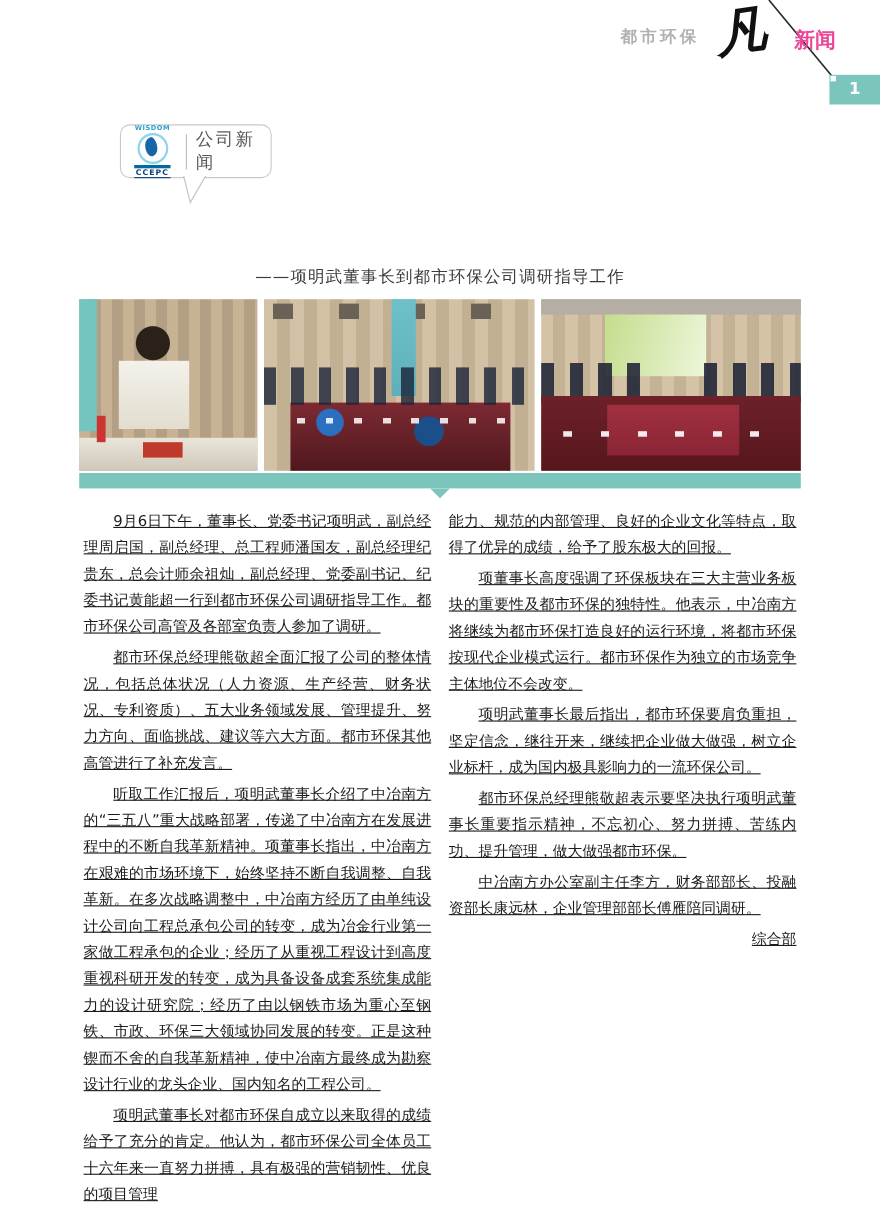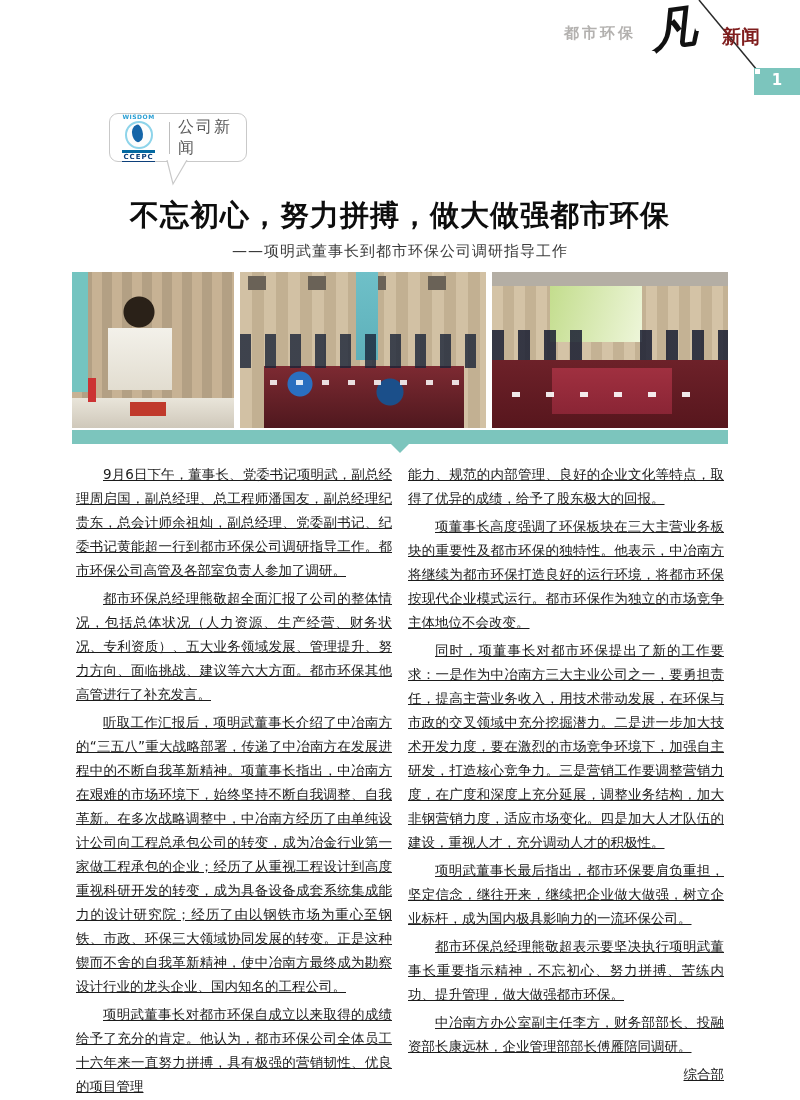--- a/index.html
+++ b/index.html
@@ -6,21 +6,21 @@
   .page{position:relative;width:800px;height:1100px;background:#ffffff;overflow:hidden;
         font-family:"DejaVu Sans","Liberation Sans",sans-serif;color:#1b1b1b;}
 
   
   .mag-title{position:absolute;left:564px;top:24px;font-size:15px;letter-spacing:3px;
              color:#b3b1af;font-weight:bold;}
   .calligraphy{position:absolute;left:650px;top:6px;font-size:46px;line-height:1;
                font-family:"DejaVu Serif","Liberation Serif",serif;font-style:italic;
                font-weight:bold;color:#111;transform:rotate(-8deg);}
   .diag-svg{position:absolute;left:690px;top:0;}
-  .section-label{position:absolute;left:722px;top:24px;font-size:19px;font-weight:bold;color:#7f1d1d;}
+  .section-label{position:absolute;left:722px;top:24px;font-size:19px;font-weight:bold;color:#ec4899;}
   .page-num-box{position:absolute;left:754px;top:68px;width:46px;height:27px;background:#7cc5bd;}
   .page-num-box .notch{position:absolute;left:1px;top:1px;width:5px;height:5px;background:#ffffff;}
   .page-num{position:absolute;left:0;top:3px;width:100%;text-align:center;color:#ffffff;
             font-weight:bold;font-size:15px;}
 
   
   .badge{position:absolute;left:109px;top:113px;width:136px;height:47px;background:#fff;
          border:1px solid #c9c9c9;border-radius:9px;display:flex;align-items:center;}
   .badge-logo{width:52px;display:flex;flex-direction:column;align-items:center;justify-content:center;
               padding-left:4px;}
@@ -114,41 +114,39 @@
       <div class="logo-bottom">CCEPC</div>
     </div>
     <div class="badge-divider"></div>
     <div class="badge-label">公司新闻</div>
     <svg class="badge-tail" width="24" height="26">
       <path d="M1,0 L21,0 L7,24 Z" fill="#ffffff" stroke="none"></path>
       <path d="M1,0 L7,24 L21,0" fill="none" stroke="#c9c9c9" stroke-width="1.2"></path>
     </svg>
   </div>
 
-  <div class="title">不忘初心，努力拼搏，做大做强都市环保</div>
   <div class="subtitle">——项明武董事长到都市环保公司调研指导工作</div>
 
   <div class="photos">
     <div class="photo photo-1"></div>
     <div class="photo photo-2"></div>
     <div class="photo photo-3"></div>
   </div>
 
   <div class="separator"></div>
 
   <div class="col col-left">
     <p>9月6日下午，董事长、党委书记项明武，副总经理周启国，副总经理、总工程师潘国友，副总经理纪贵东，总会计师余祖灿，副总经理、党委副书记、纪委书记黄能超一行到都市环保公司调研指导工作。都市环保公司高管及各部室负责人参加了调研。</p>
     <p>都市环保总经理熊敬超全面汇报了公司的整体情况，包括总体状况（人力资源、生产经营、财务状况、专利资质）、五大业务领域发展、管理提升、努力方向、面临挑战、建议等六大方面。都市环保其他高管进行了补充发言。</p>
     <p>听取工作汇报后，项明武董事长介绍了中冶南方的“三五八”重大战略部署，传递了中冶南方在发展进程中的不断自我革新精神。项董事长指出，中冶南方在艰难的市场环境下，始终坚持不断自我调整、自我革新。在多次战略调整中，中冶南方经历了由单纯设计公司向工程总承包公司的转变，成为冶金行业第一家做工程承包的企业；经历了从重视工程设计到高度重视科研开发的转变，成为具备设备成套系统集成能力的设计研究院；经历了由以钢铁市场为重心至钢铁、市政、环保三大领域协同发展的转变。正是这种锲而不舍的自我革新精神，使中冶南方最终成为勘察设计行业的龙头企业、国内知名的工程公司。</p>
     <p>项明武董事长对都市环保自成立以来取得的成绩给予了充分的肯定。他认为，都市环保公司全体员工十六年来一直努力拼搏，具有极强的营销韧性、优良的项目管理</p>
   </div>
 
   <div class="col col-right">
     <p class="no-indent">能力、规范的内部管理、良好的企业文化等特点，取得了优异的成绩，给予了股东极大的回报。</p>
     <p>项董事长高度强调了环保板块在三大主营业务板块的重要性及都市环保的独特性。他表示，中冶南方将继续为都市环保打造良好的运行环境，将都市环保按现代企业模式运行。都市环保作为独立的市场竞争主体地位不会改变。</p>
-    <p>同时，项董事长对都市环保提出了新的工作要求：一是作为中冶南方三大主业公司之一，要勇担责任，提高主营业务收入，用技术带动发展，在环保与市政的交叉领域中充分挖掘潜力。二是进一步加大技术开发力度，要在激烈的市场竞争环境下，加强自主研发，打造核心竞争力。三是营销工作要调整营销力度，在广度和深度上充分延展，调整业务结构，加大非钢营销力度，适应市场变化。四是加大人才队伍的建设，重视人才，充分调动人才的积极性。</p>
     <p>项明武董事长最后指出，都市环保要肩负重担，坚定信念，继往开来，继续把企业做大做强，树立企业标杆，成为国内极具影响力的一流环保公司。</p>
     <p>都市环保总经理熊敬超表示要坚决执行项明武董事长重要指示精神，不忘初心、努力拼搏、苦练内功、提升管理，做大做强都市环保。</p>
     <p>中冶南方办公室副主任李方，财务部部长、投融资部长康远林，企业管理部部长傅雁陪同调研。</p>
     <p class="signature">综合部</p>
   </div>
 
 </div>
 
 </body></html>

